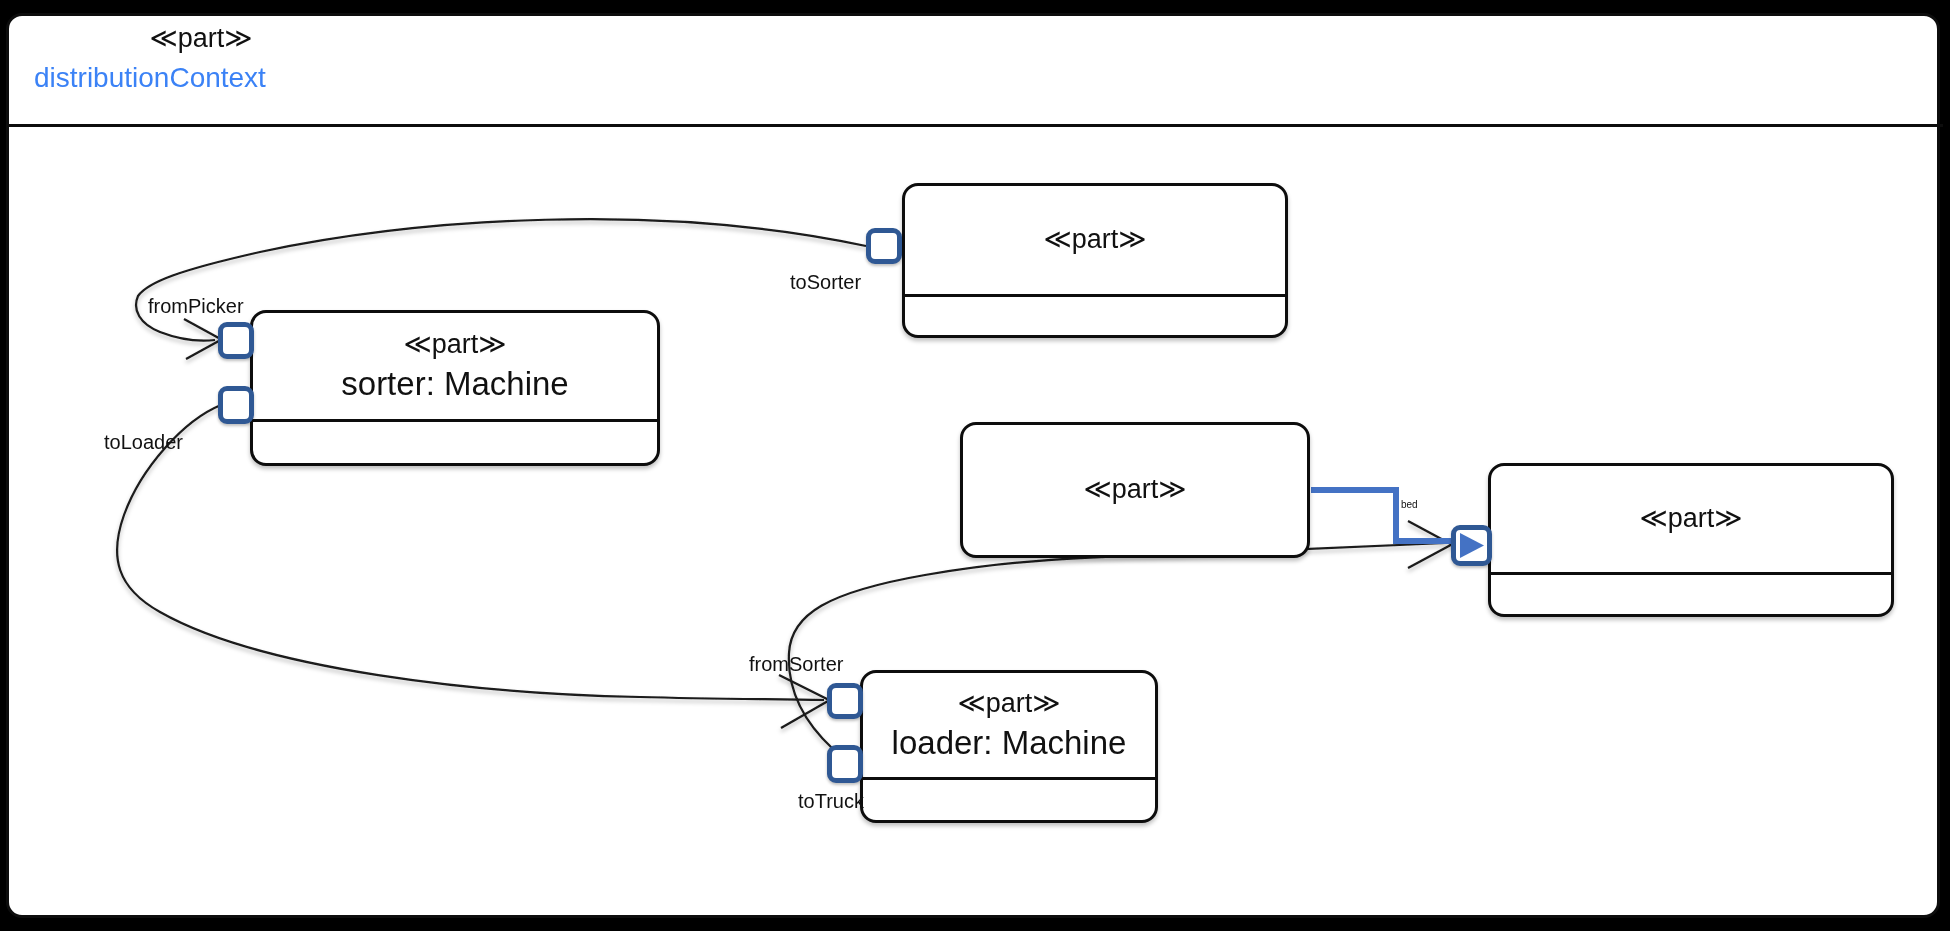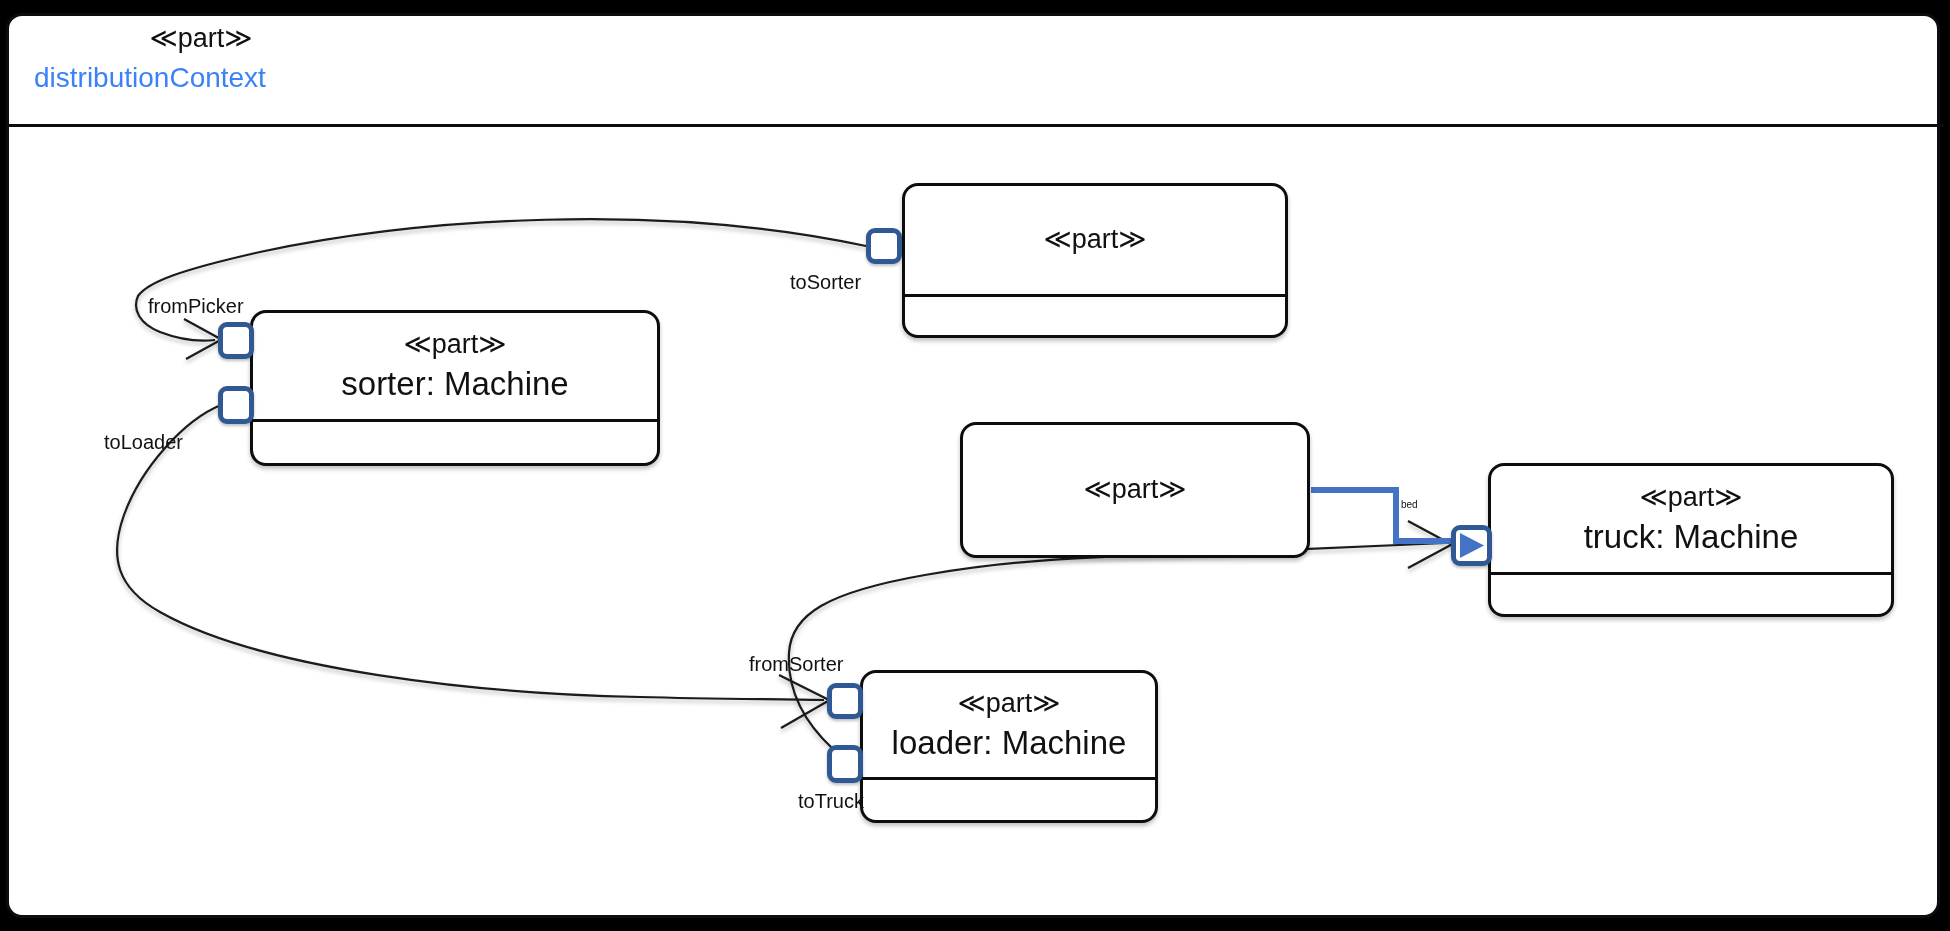--- a/index.html
+++ b/index.html
@@ -127,21 +127,20 @@
 
   <div class="block" style="left:960px;top:422px;width:350px;height:136px;">
     <div class="head no-divider" style="height:100%;gap:16px;">
       <div class="stereo">≪part≫</div>
     </div>
   </div>
 
   <div class="block" style="left:1488px;top:463px;width:406px;height:154px;">
     <div class="head" style="height:106px;">
       <div class="stereo">≪part≫</div>
-      <div class="bname">truck: Machine</div>
     </div>
     <div class="body"></div>
   </div>
 
   <div class="block" style="left:860px;top:670px;width:298px;height:153px;">
     <div class="head" style="height:104px;">
       <div class="stereo">≪part≫</div>
       <div class="bname">loader: Machine</div>
     </div>
     <div class="body"></div>

